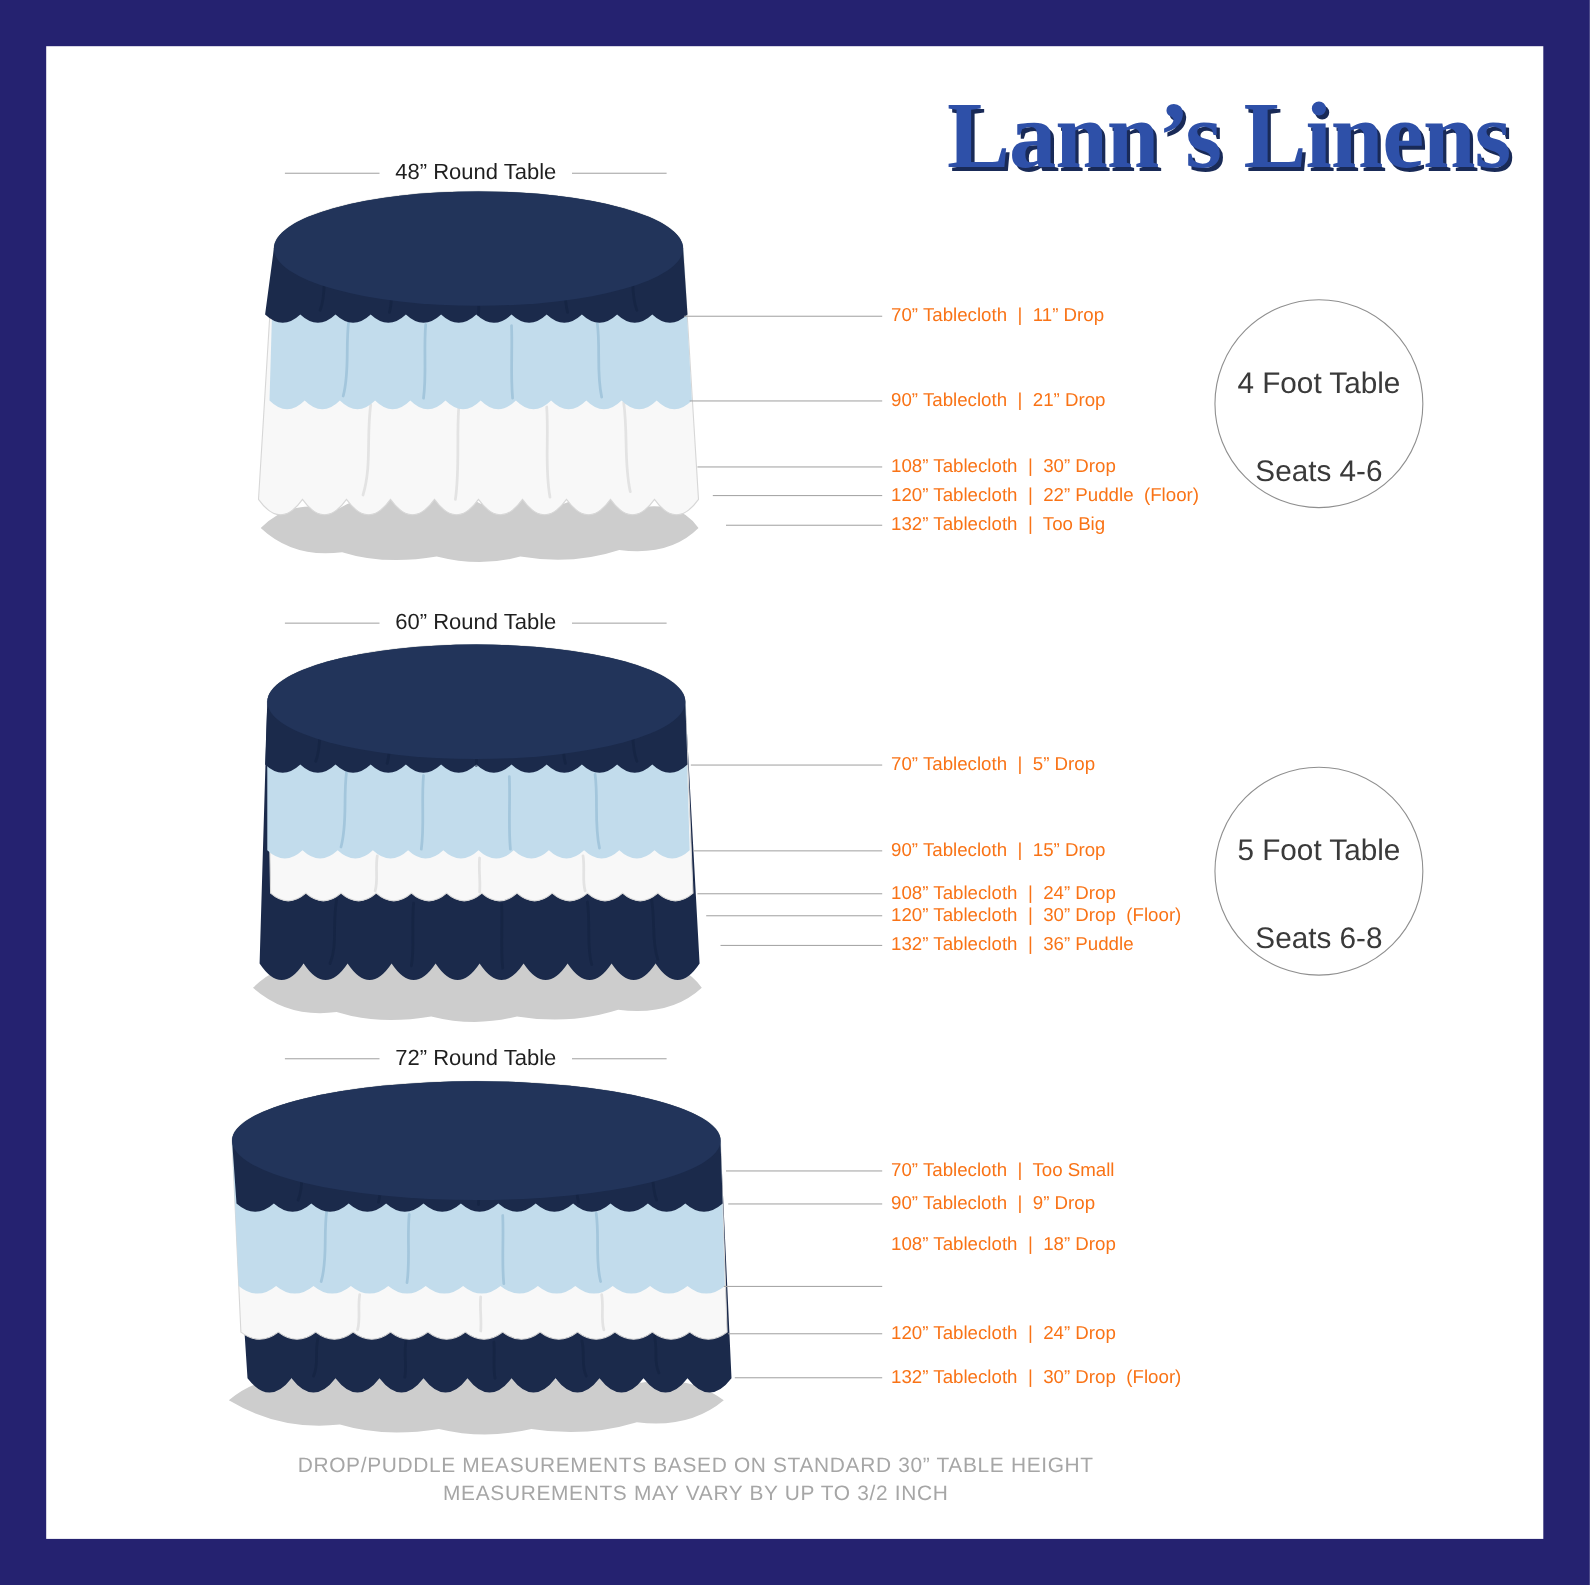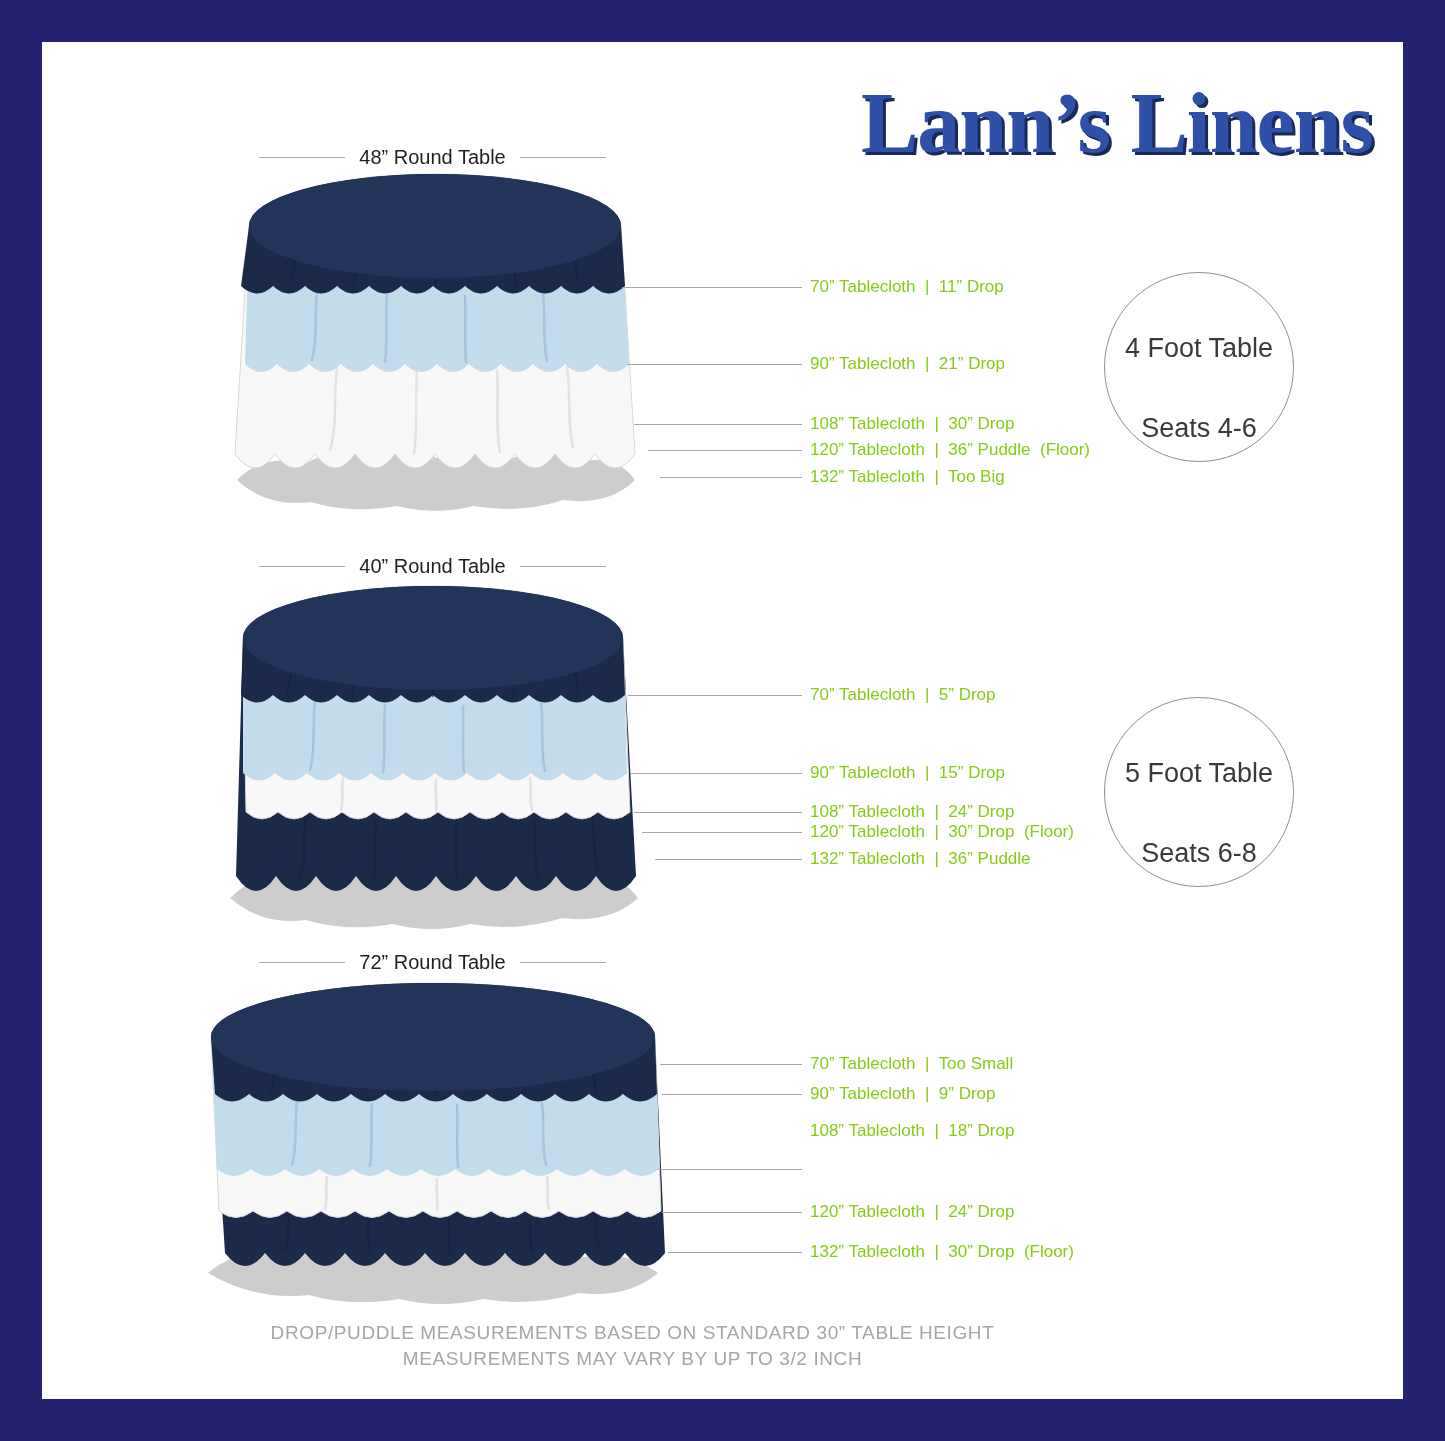--- a/index.html
+++ b/index.html
@@ -8,21 +8,21 @@
   .sheet{position:absolute;left:42px;top:42px;width:1361px;height:1357px;background:#ffffff;}
   .logo{position:absolute;right:72px;top:80px;font-family:"Liberation Serif",serif;
         font-weight:700;font-size:86px;line-height:1;
         color:#2e50a8;text-shadow:3px 3px 0 #192a57;letter-spacing:-1px;}
   .title{position:absolute;left:250px;width:365px;height:22px;display:flex;
          align-items:center;justify-content:center;gap:14px;}
   .title .rule{flex:0 0 86px;height:1px;background:#a8a8a8;}
   .title .txt{font-size:20px;color:#1f1f1f;white-space:nowrap;text-align:right;}
   .tbl{position:absolute;}
   .leader{position:absolute;height:1px;background:#a8a8a8;}
-  .label{position:absolute;left:810px;font-size:17px;color:#84cc16;
+  .label{position:absolute;left:810px;font-size:17px;color:#f97316;
          white-space:pre;line-height:22px;}
   .circle{position:absolute;left:1104px;width:188px;height:188px;border:1.5px solid #8f8f8f;
           border-radius:50%;background:#fff;display:flex;flex-direction:column;
           align-items:center;justify-content:center;}
   .circle .ln{font-size:27px;color:#3a3a3a;line-height:1.32;margin-top:44px;}
   .footer{position:absolute;left:42px;width:1181px;text-align:center;font-size:19px;
           color:#a6a6a6;letter-spacing:.6px;line-height:26px;}
 </style>
 </head>
 <body>
@@ -67,31 +67,31 @@
 
   <div class="leader" style="left:622px;top:287px;width:180px"></div>
   <div class="leader" style="left:627px;top:364px;width:175px"></div>
   <div class="leader" style="left:634px;top:424px;width:168px"></div>
   <div class="leader" style="left:648px;top:450px;width:154px"></div>
   <div class="leader" style="left:660px;top:477px;width:142px"></div>
 
   <div class="label" style="top:276px">70” Tablecloth  |  11” Drop</div>
   <div class="label" style="top:353px">90” Tablecloth  |  21” Drop</div>
   <div class="label" style="top:413px">108” Tablecloth  |  30” Drop</div>
-  <div class="label" style="top:439px">120” Tablecloth  |  36” Puddle  (Floor)</div>
+  <div class="label" style="top:439px">120” Tablecloth  |  22” Puddle  (Floor)</div>
   <div class="label" style="top:466px">132” Tablecloth  |  Too Big</div>
 
   <div class="circle" style="top:272px">
     <div class="ln">4 Foot Table</div>
     <div class="ln">Seats 4-6</div>
   </div>
 
   <div class="title" style="top:555px">
     <span class="rule"></span>
-    <span class="txt">40” Round Table</span>
+    <span class="txt">60” Round Table</span>
     <span class="rule"></span>
   </div>
 
   <svg class="tbl" style="left:218px;top:578px" width="430" height="370" viewBox="0 0 430 370">
     <path d="M 12 320 Q 42 290 84 302 Q 120 280 158 298 Q 188 278 218 296 Q 254 278 288 298 Q 324 282 358 300 Q 400 292 420 320 Q 392 346 344 340 Q 300 354 252 346 Q 214 356 174 346 Q 126 354 88 342 Q 44 348 12 320 Z" fill="#cdcdcd"></path>
     <path d="M 25 60 A 190 52 0 0 1 405 60 L 418 298 q -20 30 -40 0 q -20 30 -40 0 q -20 30 -40 0 q -20 30 -40 0 q -20 30 -40 0 q -20 30 -40 0 q -20 30 -40 0 q -20 30 -40 0 q -20 30 -40 0 q -20 30 -40 0 Z" fill="#1b2a4b"></path>
     <g stroke="#13213f" stroke-opacity=".55" stroke-width="2.5" fill="none" stroke-linecap="round">
       <path d="M 88 240 C 84 262 89 282 82 298"></path>
         <path d="M 158 243 C 156 264 159 284 156 300"></path>
       <path d="M 238 244 C 239 264 237 284 239 302"></path>

